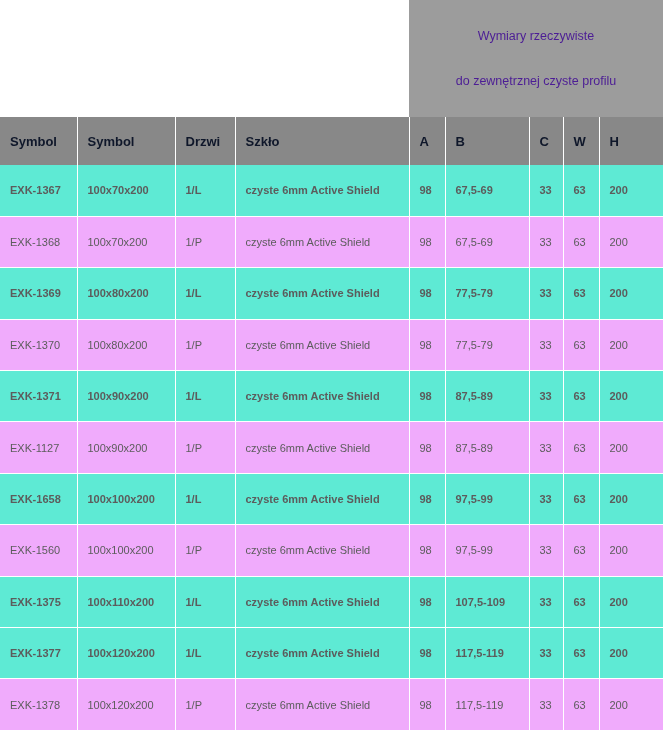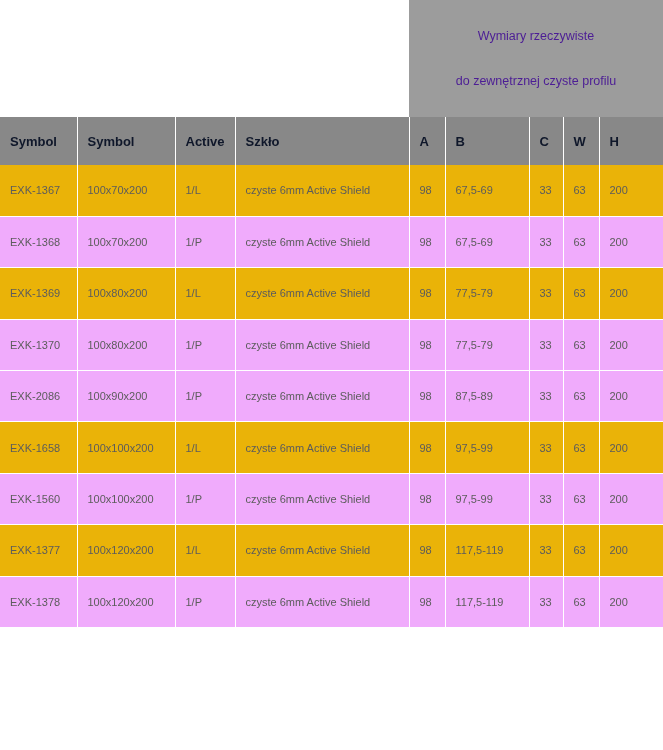--- a/index.html
+++ b/index.html
@@ -67,21 +67,21 @@
     padding: 12px 10px;
     height: 51.4px;
     box-sizing: border-box;
     border-right: 1px solid #ffffff;
     border-bottom: 1px solid #ffffff;
     vertical-align: middle;
     white-space: nowrap;
     overflow: hidden;
   }
   tbody tr.data-row td.last { border-right: none; margin-top: 44px; }
-  tbody tr.odd td  { background: #eab308; }
+  tbody tr.odd td  { background: #5eead4; font-weight: bold; }
   tbody tr.even td { background: #f0abfc; }
   td.sym { font-size: 11.5px; }
   
   col.c-symbol { width: 77px; }
   col.c-wymiar { width: 98px; }
   col.c-drzwi  { width: 60px; }
   col.c-szklo  { width: 174px; }
   col.c-a      { width: 36px; }
   col.c-b      { width: 84px; }
   col.c-c      { width: 34px; }
@@ -107,21 +107,21 @@
     <tr class="banner-row">
       <td class="banner-empty" colspan="4"></td>
       <td class="banner-grey" colspan="5">
         <span class="line1">Wymiary rzeczywiste</span>
         <span class="line2">do zewnętrznej czyste profilu</span>
       </td>
     </tr>
     <tr class="head-row">
       <th>Symbol</th>
       <th>Symbol</th>
-      <th>Active</th>
+      <th>Drzwi</th>
       <th>Szkło</th>
       <th>A</th>
       <th>B</th>
       <th>C</th>
       <th>W</th>
       <th class="last">H</th>
     </tr>
   </thead>
   <tbody id="table-body">
       <tr class="data-row odd">
@@ -161,22 +161,33 @@
         <td class="sym">EXK-1370</td>
         <td>100x80x200</td>
         <td>1/P</td>
         <td>czyste 6mm Active Shield</td>
         <td>98</td>
         <td>77,5-79</td>
         <td>33</td>
         <td>63</td>
         <td class="last">200</td>
       </tr>
-      <tr class="data-row even">
-        <td class="sym">EXK-2086</td>
+      <tr class="data-row odd">
+        <td class="sym">EXK-1371</td>
+        <td>100x90x200</td>
+        <td>1/L</td>
+        <td>czyste 6mm Active Shield</td>
+        <td>98</td>
+        <td>87,5-89</td>
+        <td>33</td>
+        <td>63</td>
+        <td class="last">200</td>
+      </tr>
+      <tr class="data-row even">
+        <td class="sym">EXK-1127</td>
         <td>100x90x200</td>
         <td>1/P</td>
         <td>czyste 6mm Active Shield</td>
         <td>98</td>
         <td>87,5-89</td>
         <td>33</td>
         <td>63</td>
         <td class="last">200</td>
       </tr>
       <tr class="data-row odd">
@@ -190,20 +201,31 @@
         <td>63</td>
         <td class="last">200</td>
       </tr>
       <tr class="data-row even">
         <td class="sym">EXK-1560</td>
         <td>100x100x200</td>
         <td>1/P</td>
         <td>czyste 6mm Active Shield</td>
         <td>98</td>
         <td>97,5-99</td>
+        <td>33</td>
+        <td>63</td>
+        <td class="last">200</td>
+      </tr>
+      <tr class="data-row odd">
+        <td class="sym">EXK-1375</td>
+        <td>100x110x200</td>
+        <td>1/L</td>
+        <td>czyste 6mm Active Shield</td>
+        <td>98</td>
+        <td>107,5-109</td>
         <td>33</td>
         <td>63</td>
         <td class="last">200</td>
       </tr>
       <tr class="data-row odd">
         <td class="sym">EXK-1377</td>
         <td>100x120x200</td>
         <td>1/L</td>
         <td>czyste 6mm Active Shield</td>
         <td>98</td>

